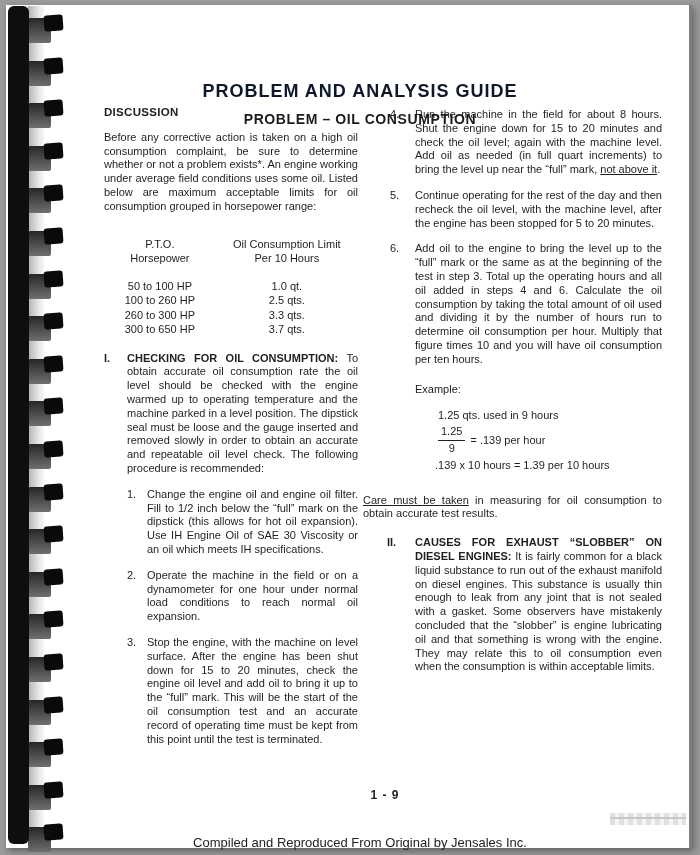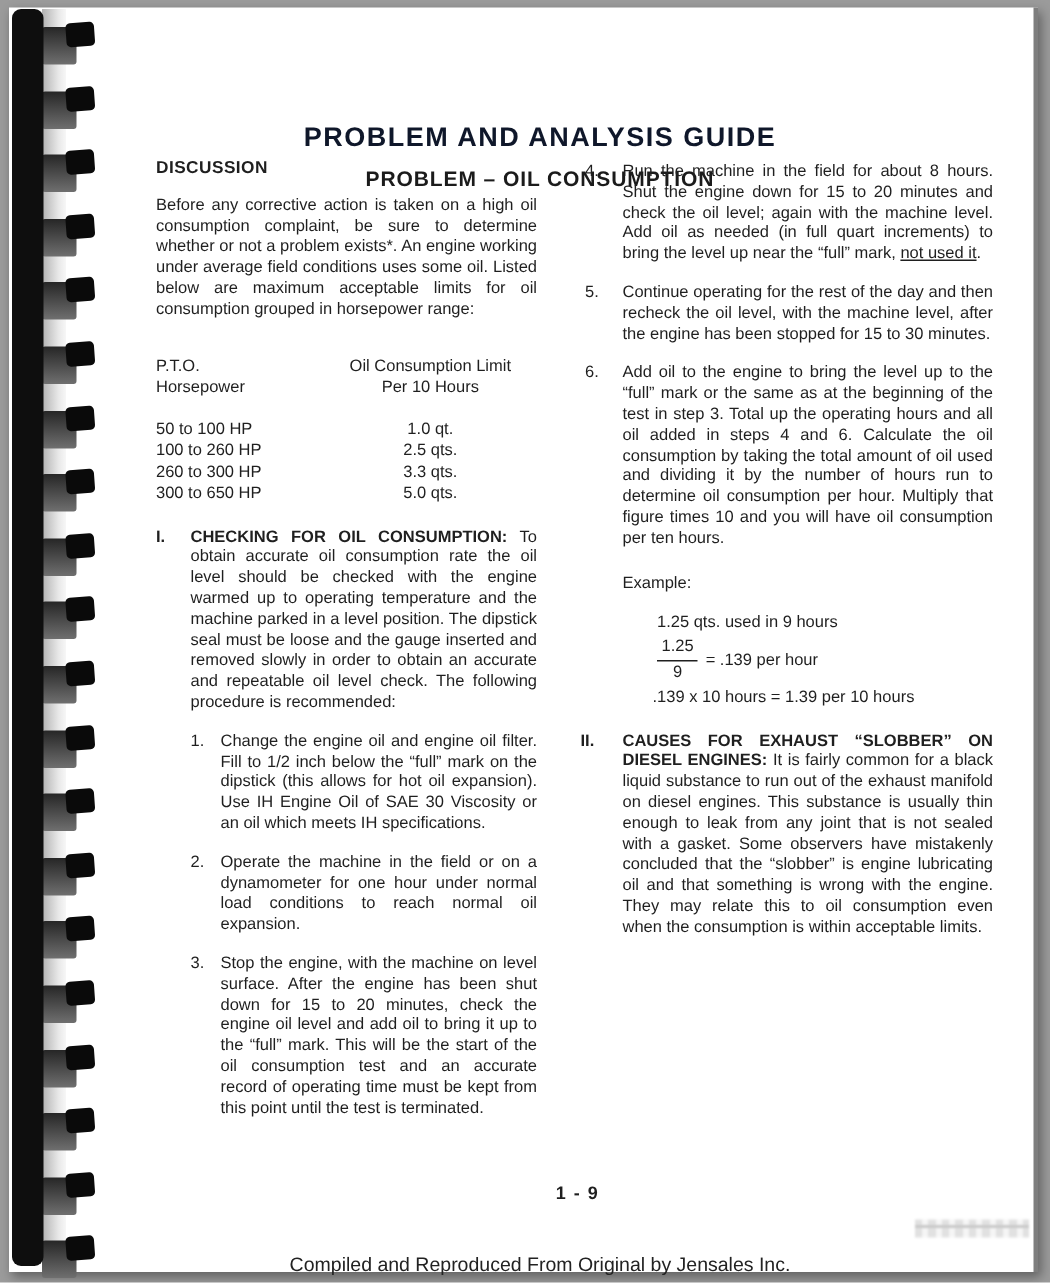--- a/index.html
+++ b/index.html
@@ -37,21 +37,21 @@
   .col{position:absolute;font-size:11px;line-height:13.8px;}
   .col-left{left:104px;top:106px;width:254px;}
   .col-right{left:363px;top:108px;width:299px;}
   .para{text-align:justify;}
   .h-bold{font-weight:bold;}
   .heading{font-size:11.5px;font-weight:bold;letter-spacing:.3px;}
   .footnote{margin-top:15px;}
   
   .oil-table{margin-top:23px;line-height:14.5px;}
   .t-row,.t-head{display:flex;}
-  .t-c1{width:44%;text-align:left;}
+  .t-c1{width:44%;text-align:center;}
   .t-c2{width:56%;text-align:center;}
   .t-head{margin-bottom:13px;}
   
   .section{position:relative;padding-left:23px;text-align:justify;margin-top:15px;}
   .section .numeral{position:absolute;left:0;top:0;font-weight:bold;}
   .section2{position:relative;padding-left:52px;text-align:justify;margin-top:15px;}
   .section2 .numeral{position:absolute;left:24px;top:0;font-weight:bold;}
   .step-l{position:relative;padding-left:43px;text-align:justify;margin-top:12px;}
   .step-l .step-num{position:absolute;left:23px;top:0;}
   .step-r{position:relative;padding-left:52px;text-align:justify;margin-top:12px;}
@@ -197,61 +197,64 @@
     <div class="t-row">
       <div class="t-c1">100 to 260 HP</div>
       <div class="t-c2">2.5 qts.</div>
     </div>
     <div class="t-row">
       <div class="t-c1">260 to 300 HP</div>
       <div class="t-c2">3.3 qts.</div>
     </div>
     <div class="t-row">
       <div class="t-c1">300 to 650 HP</div>
-      <div class="t-c2">5.0 qts.</div>
+      <div class="t-c2">3.7 qts.</div>
     </div>
   </div>
 
   <div class="section">
     <span class="numeral">I.</span><span class="h-bold">CHECKING FOR OIL CONSUMPTION:</span><span> To obtain accurate oil consumption rate the oil level should be checked with the engine warmed up to operating temperature and the machine parked in a level position. The dipstick seal must be loose and the gauge inserted and removed slowly in order to obtain an accurate and repeatable oil level check. The following procedure is recommended:</span>
   </div>
 
   <div class="step-l">
     <span class="step-num">1.</span><span>Change the engine oil and engine oil filter. Fill to 1/2 inch below the “full” mark on the dipstick (this allows for hot oil expansion). Use IH Engine Oil of SAE 30 Viscosity or an oil which meets IH specifications.</span>
   </div>
   <div class="step-l">
     <span class="step-num">2.</span><span>Operate the machine in the field or on a dynamometer for one hour under normal load conditions to reach normal oil expansion.</span>
   </div>
   <div class="step-l">
     <span class="step-num">3.</span><span>Stop the engine, with the machine on level surface. After the engine has been shut down for 15 to 20 minutes, check the engine oil level and add oil to bring it up to the “full” mark. This will be the start of the oil consumption test and an accurate record of operating time must be kept from this point until the test is terminated.</span>
   </div>
 </div>
 
 <div class="col col-right">
   <div class="step-r" style="margin-top:0">
-    <span class="step-num">4.</span><span>Run the machine in the field for about 8 hours. Shut the engine down for 15 to 20 minutes and check the oil level; again with the machine level. Add oil as needed (in full quart increments) to bring the level up near the “full” mark, </span><span class="u">not used it</span><span>.</span>
+    <span class="step-num">4.</span><span>Run the machine in the field for about 8 hours. Shut the engine down for 15 to 20 minutes and check the oil level; again with the machine level. Add oil as needed (in full quart increments) to bring the level up near the “full” mark, </span><span class="u">not above it</span><span>.</span>
   </div>
   <div class="step-r">
-    <span class="step-num">5.</span><span>Continue operating for the rest of the day and then recheck the oil level, with the machine level, after the engine has been stopped for 15 to 30 minutes.</span>
+    <span class="step-num">5.</span><span>Continue operating for the rest of the day and then recheck the oil level, with the machine level, after the engine has been stopped for 5 to 20 minutes.</span>
   </div>
   <div class="step-r">
     <span class="step-num">6.</span><span>Add oil to the engine to bring the level up to the “full” mark or the same as at the beginning of the test in step 3. Total up the operating hours and all oil added in steps 4 and 6. Calculate the oil consumption by taking the total amount of oil used and dividing it by the number of hours run to determine oil consumption per hour. Multiply that figure times 10 and you will have oil consumption per ten hours.</span>
   </div>
 
   <div class="example-label">Example:</div>
   <div class="example-line1">1.25 qts. used in 9 hours</div>
   <div class="fraction-row">
     <span class="fraction">
       <span class="num">1.25</span>
       <span class="den">9</span>
     </span>
     <span>= .139 per hour</span>
   </div>
   <div class="example-line3">.139 x 10 hours = 1.39 per 10 hours</div>
 
+  <div class="care">
+    <span class="u">Care must be taken</span><span> in measuring for oil consumption to obtain accurate test results.</span>
+  </div>
 
   <div class="section2">
     <span class="numeral">II.</span><span class="h-bold">CAUSES FOR EXHAUST “SLOBBER” ON DIESEL ENGINES:</span><span> It is fairly common for a black liquid substance to run out of the exhaust manifold on diesel engines. This substance is usually thin enough to leak from any joint that is not sealed with a gasket. Some observers have mistakenly concluded that the “slobber” is engine lubricating oil and that something is wrong with the engine. They may relate this to oil consumption even when the consumption is within acceptable limits.</span>
   </div>
 </div>
 
 <div class="page-number">1 - 9</div>
 <div class="footer-line">Compiled and Reproduced From Original by Jensales Inc.</div>
 <div class="faint-stamp"></div>
 

